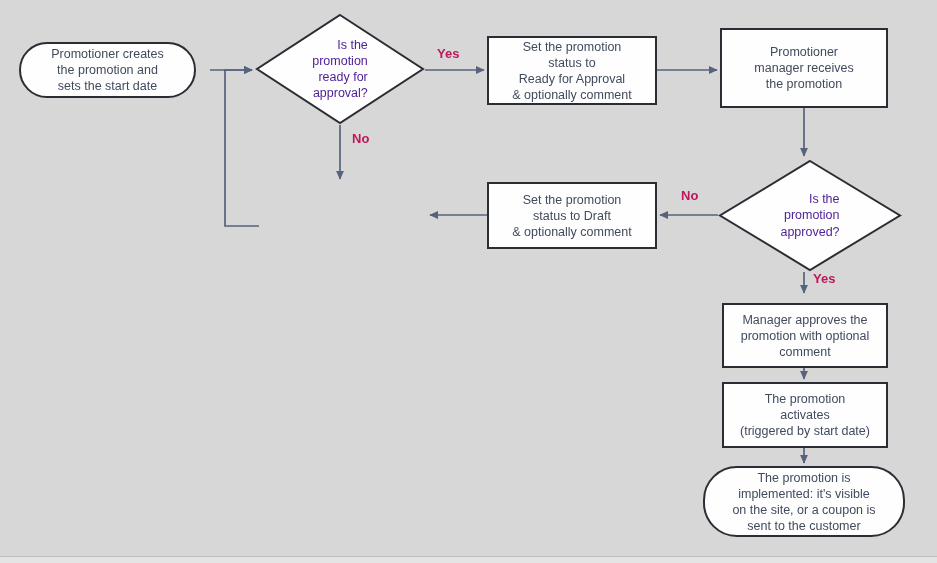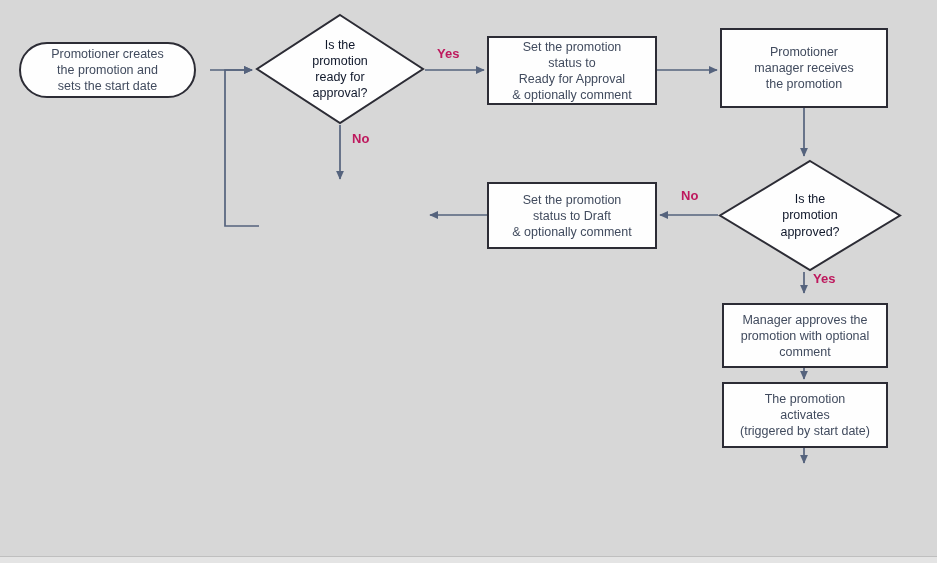--- a/index.html
+++ b/index.html
@@ -71,22 +71,22 @@
   }
   .diamond-label {
     position: absolute;
     left: 0;
     top: 0;
     width: 100%;
     height: 100%;
     display: flex;
     align-items: center;
     justify-content: center;
-    text-align: center;
-    color: #0f172a;
+    text-align: right;
+    color: #4c1d95;
     font-size: 12.5px;
     line-height: 1.3;
     white-space: pre-line;
     pointer-events: none;
   }
   .edge-label {
     position: absolute;
     color: #be185d;
     font-size: 13px;
     font-weight: 700;
@@ -168,20 +168,24 @@
 
 
   <div class="node process" id="node-manager-approves" style="left: 722px; top: 296px; width: 166px; height: 65px; margin-top: 7px;">Manager approves the
 promotion with optional
 comment</div>
 
   <div class="node process" id="node-promotion-activates" style="left: 722px; top: 382px; width: 166px; height: 66px;">The promotion
 activates
 (triggered by start date)</div>
 
+  <div class="node terminator" id="node-implemented" style="left: 703px; top: 466px; width: 202px; height: 71px;">The promotion is
+implemented: it's visible
+on the site, or a coupon is
+sent to the customer</div>
 
   <div class="edge-label" id="label-yes-ready" style="left: 437px; top: 46px;">Yes</div>
   <div class="edge-label" id="label-no-ready" style="left: 352px; top: 131px;">No</div>
   <div class="edge-label" id="label-no-approved" style="left: 681px; top: 188px;">No</div>
   <div class="edge-label" id="label-yes-approved" style="left: 813px; top: 271px;">Yes</div>
 
   <div id="bottom-rule"></div>
   <div id="bottom-strip"></div>
 </div>
 

